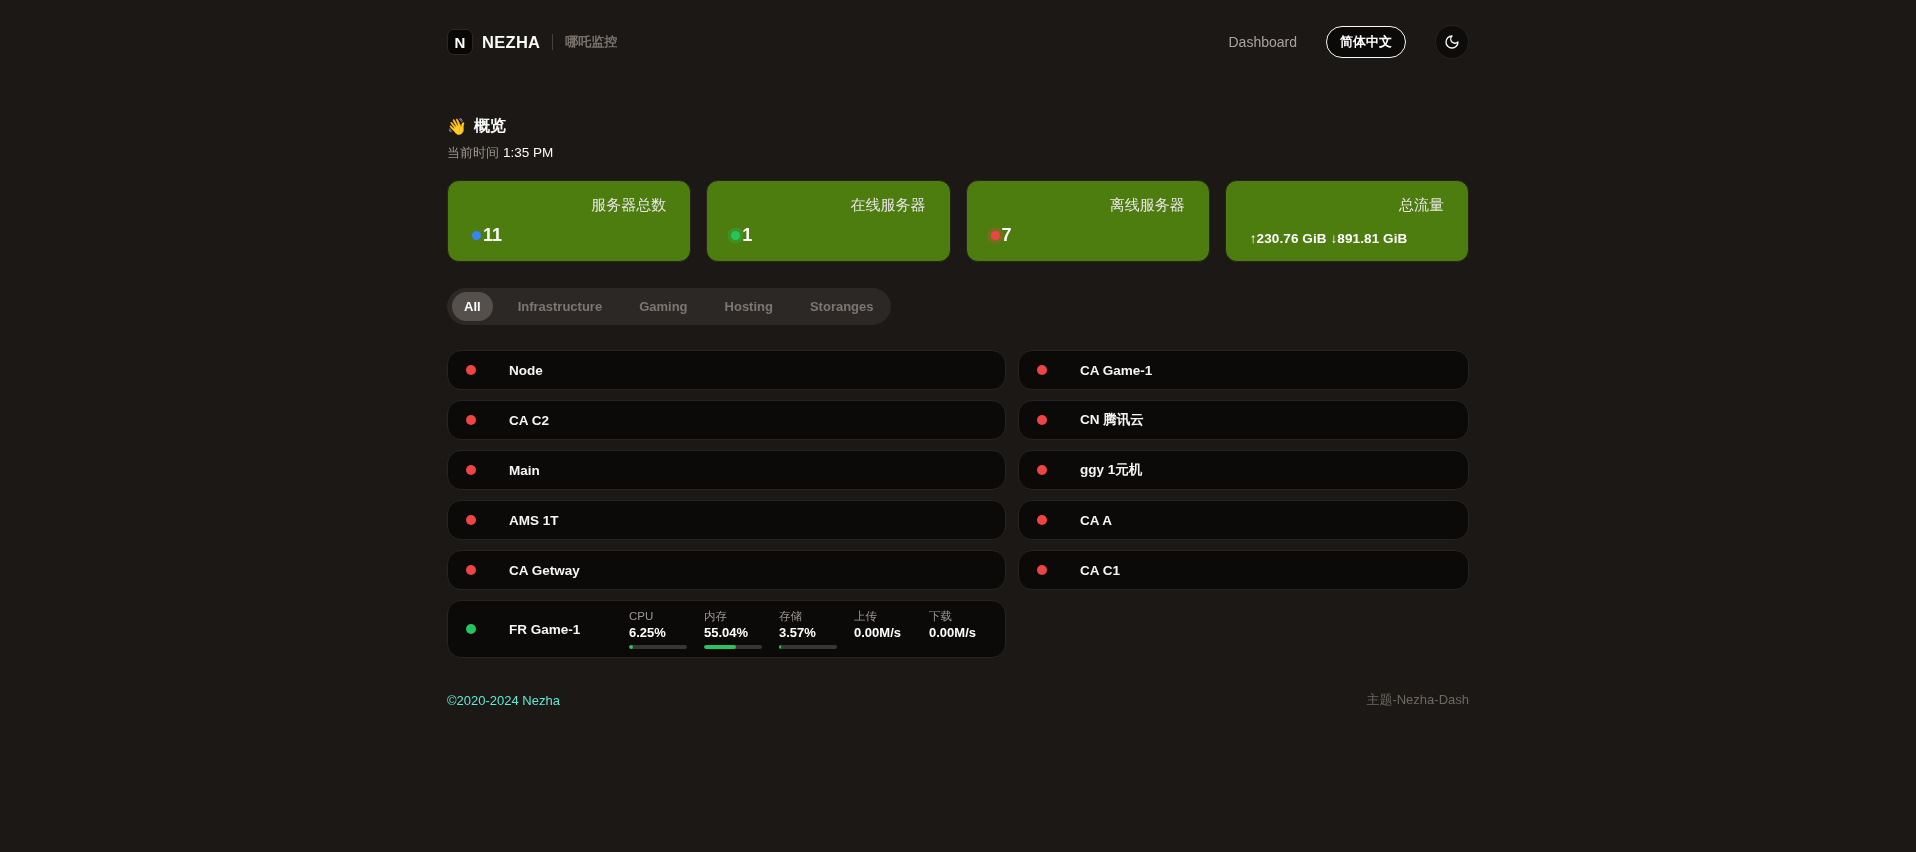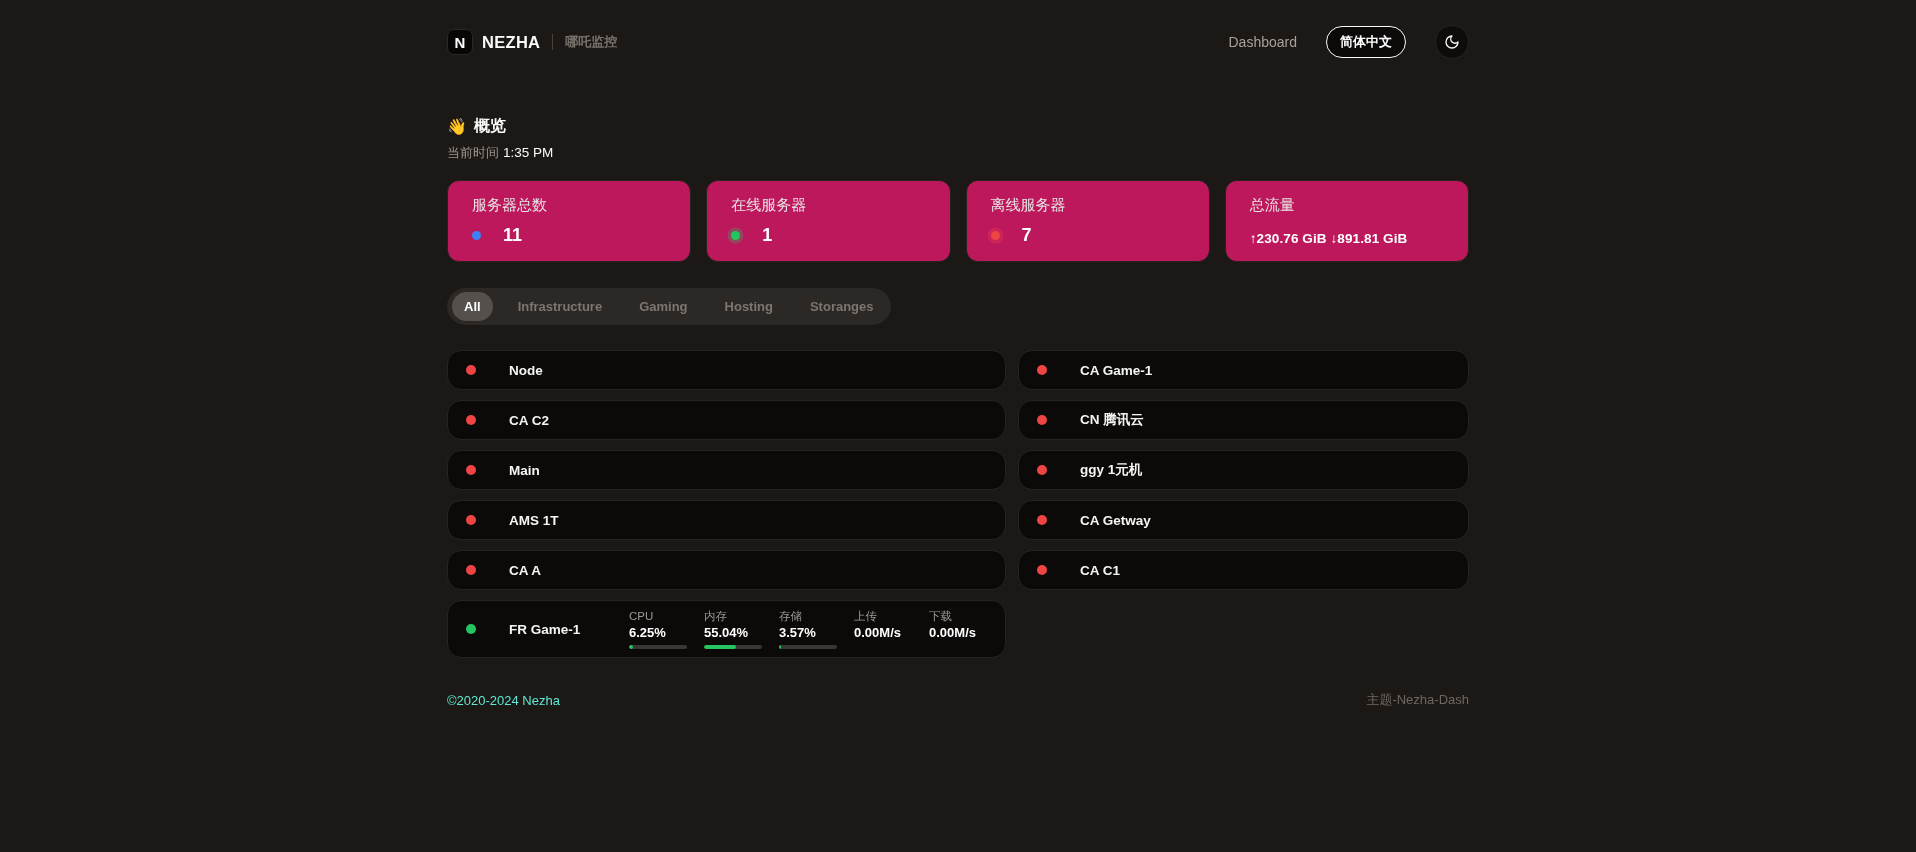--- a/index.html
+++ b/index.html
@@ -40,26 +40,27 @@
 
   
   .overview { margin-top: 56px; }
   .overview-title { font-size: 16px; font-weight: 700; display: flex; align-items: center; gap: 7px; }
   .overview-time { margin-top: 7px; font-size: 13px; color: #9c958f; }
   .overview-time b { color: #fafaf9; font-weight: 500; font-size: 13.5px; margin-left: 4px; }
 
   
   .stats { margin-top: 18px; display: grid; grid-template-columns: repeat(4, 1fr); gap: 15px; }
   .stat-card {
-    background: #be185d; border: 1px solid #272320; border-radius: 12px;
+    background: #4d7c0f; border: 1px solid #272320; border-radius: 12px;
     height: 82px; padding: 15px 24px; display: flex; flex-direction: column; justify-content: space-between;
     cursor: pointer;
+    text-align: right;
   }
   .stat-title { font-size: 15px; color: #e7e5e4; font-weight: 500; }
-  .stat-value-row { display: flex; align-items: center; gap: 22px; }
+  .stat-value-row { display: flex; align-items: center; gap: 2px; }
   .stat-value { font-size: 18px; font-weight: 700; color: #ffffff; }
   .stat-value.small { font-size: 13.5px; letter-spacing: 0.1px; }
   .dot { width: 9px; height: 9px; border-radius: 50%; flex-shrink: 0; }
   .dot.blue { background: #3b82f6; }
   .dot.green { background: #22c55e; box-shadow: 0 0 0 3.5px rgba(34,197,94,0.28); }
   .dot.red { background: #ef4444; box-shadow: 0 0 0 3.5px rgba(239,68,68,0.28); }
 
   
   .tabs-wrap { margin-top: 26px; }
   .tabs {
@@ -218,27 +219,27 @@
   </div>
 
   <div class="server-row">
     <span class="server-dot offline"></span>
     <span class="server-name">AMS 1T</span>
 
   </div>
 
   <div class="server-row">
     <span class="server-dot offline"></span>
+    <span class="server-name">CA A</span>
+
+  </div>
+
+  <div class="server-row">
+    <span class="server-dot offline"></span>
     <span class="server-name">CA Getway</span>
-
-  </div>
-
-  <div class="server-row">
-    <span class="server-dot offline"></span>
-    <span class="server-name">CA A</span>
 
   </div>
 
   <div class="server-row">
     <span class="server-dot offline"></span>
     <span class="server-name">CA C1</span>
 
   </div>
 
   <div class="server-row expanded">

